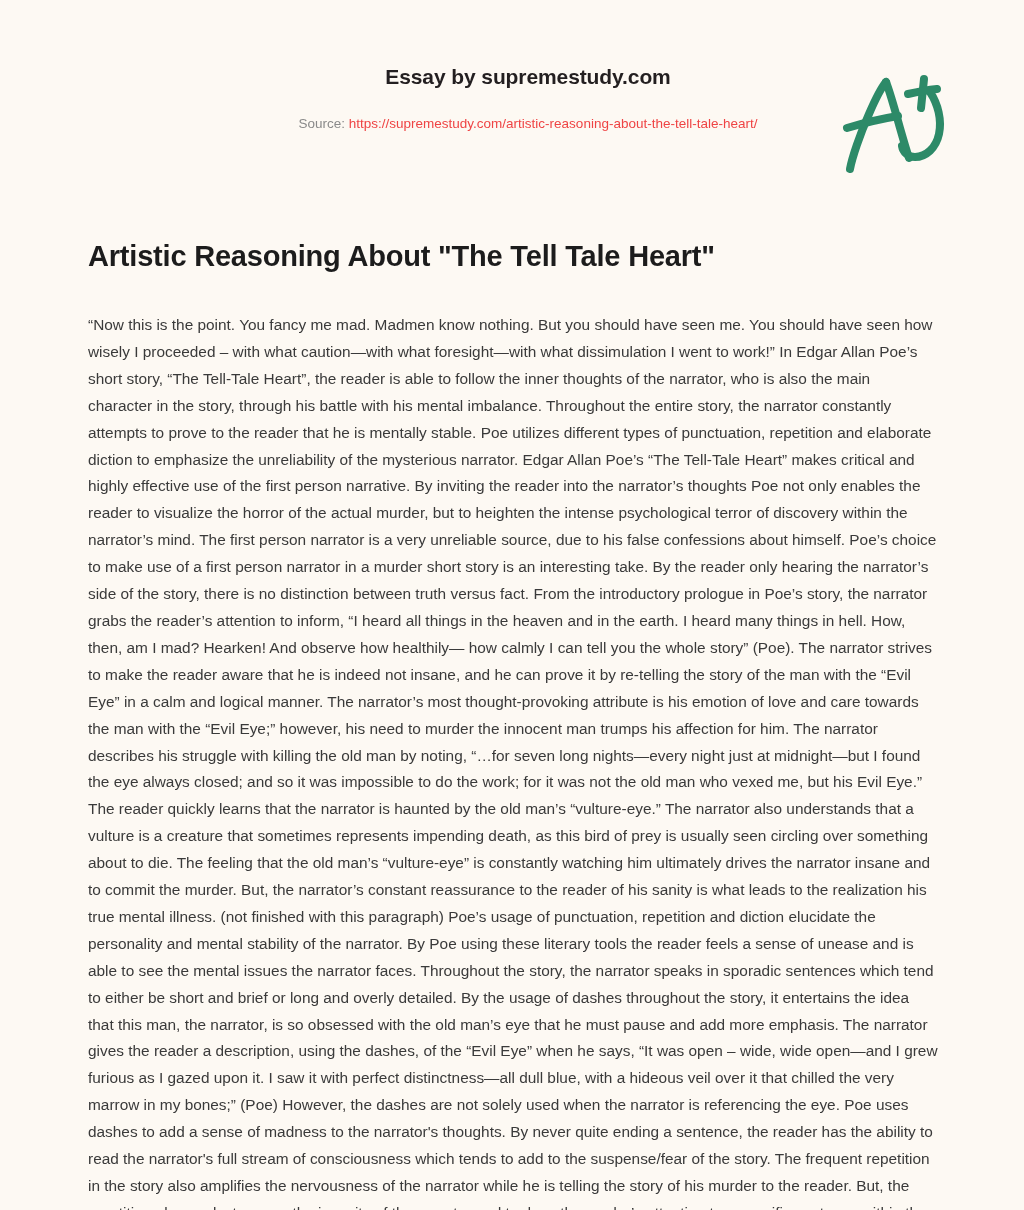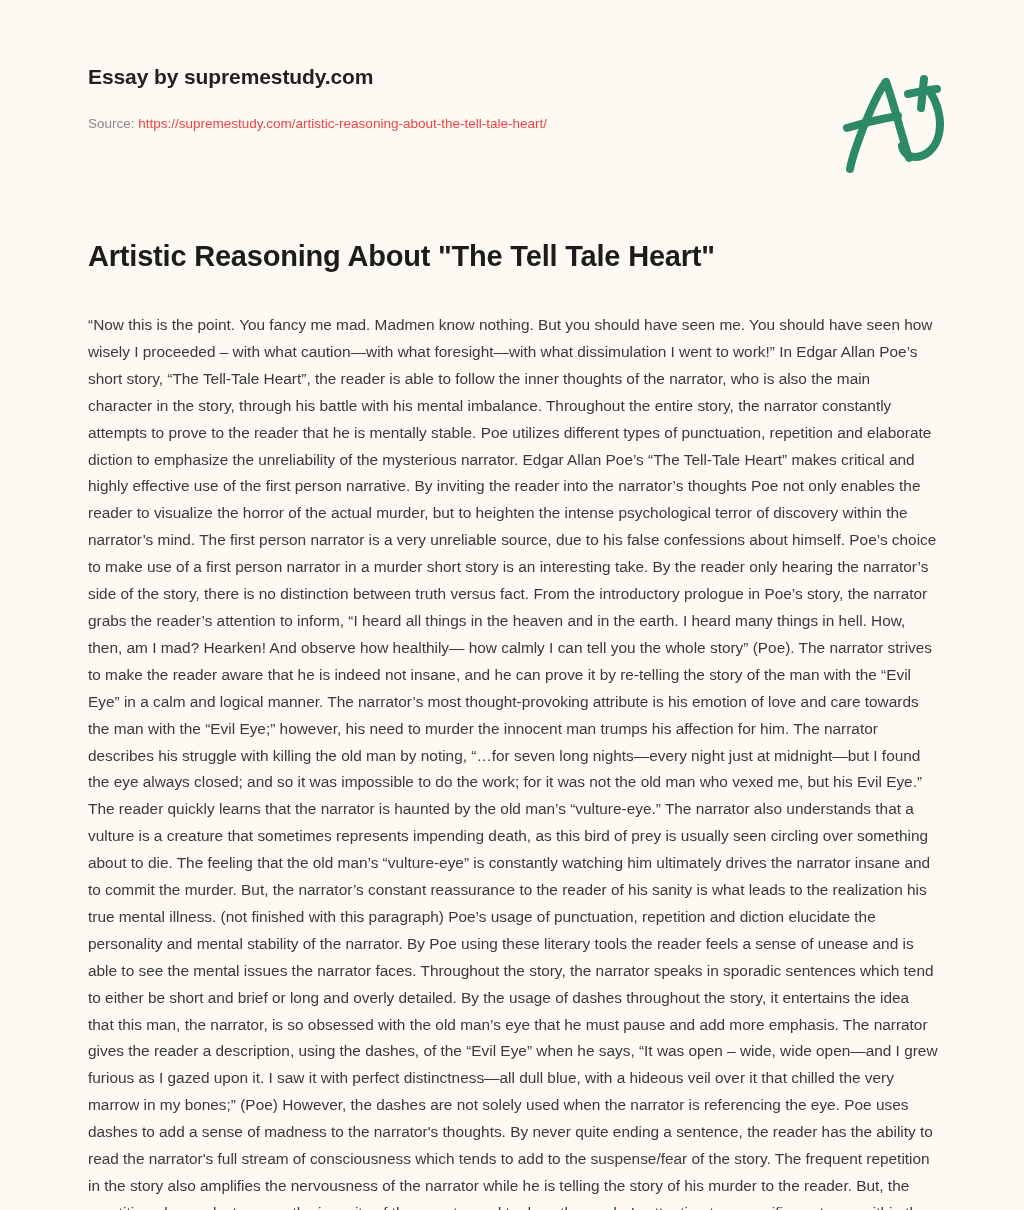--- a/index.html
+++ b/index.html
@@ -22,20 +22,21 @@
     box-sizing: border-box;
   }
 
   
   .header {
     position: absolute;
     left: 88px;
     top: 64px;
     right: 56px;
     height: 110px;
+    text-align: center;
   }
 
   .byline {
     font-size: 21px;
     font-weight: bold;
     color: #231f20;
     letter-spacing: -0.1px;
     line-height: 1.2;
     margin: 0;
   }

